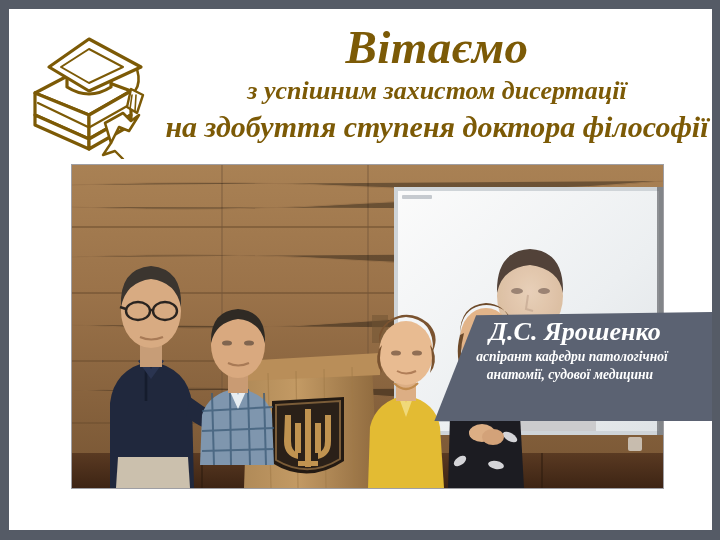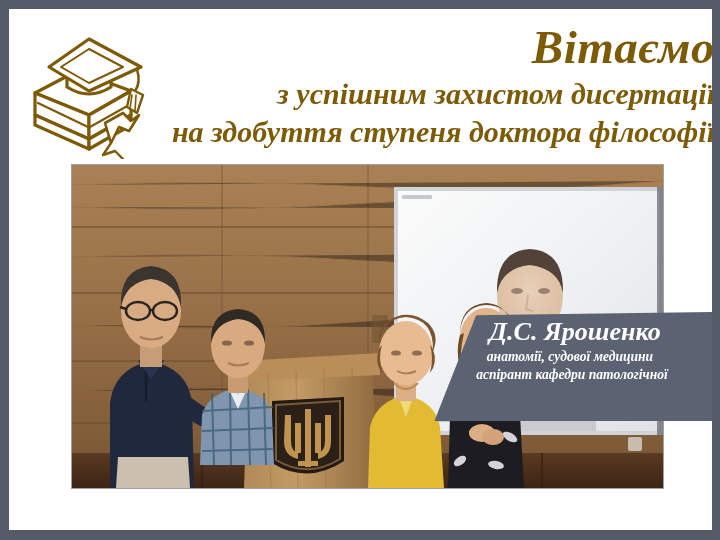--- a/index.html
+++ b/index.html
@@ -40,34 +40,34 @@
     height: 128px;
   }
   #emblem svg { display: block; width: 140px; height: 128px; }
 
   
   #heading {
     position: absolute;
     left: 150px;
     top: 14px;
     width: 556px;
-    text-align: right;
+    text-align: center;
     color: #7c5a06;
   }
   #title-main {
     font-size: 47px;
     font-weight: bold;
     font-style: italic;
     line-height: 1.05;
     letter-spacing: 0.5px;
     margin: 0 0 3px 0;
     white-space: nowrap;
   }
   .subtitle-line {
-    font-size: 30px;
+    font-size: 26px;
     font-weight: bold;
     font-style: italic;
     line-height: 1.26;
     white-space: nowrap;
     margin: 0;
   }
   #subtitle-line-2 { font-size: 30px; }
 
   
   #photo {
@@ -363,18 +363,18 @@
           <ellipse cx="410" cy="268" rx="13" ry="9" fill="#dcae84"></ellipse>
           <ellipse cx="421" cy="272" rx="11" ry="8" fill="#d3a279"></ellipse>
         </g>
 
         <rect x="556" y="272" width="14" height="14" rx="2" fill="#d9d4cc" opacity=".8"></rect>
       </svg>
     </div>
 
     <div id="name-card">
       <div id="name-title">Д.С. Ярошенко</div>
+      <div class="name-sub" id="name-sub-1">аспірант кафедри патологічної</div>
       <div class="name-sub" id="name-sub-2">анатомії, судової медицини</div>
-      <div class="name-sub" id="name-sub-1">аспірант кафедри патологічної</div>
     </div>
 
   </div>
 </div>
 
 </body></html>

